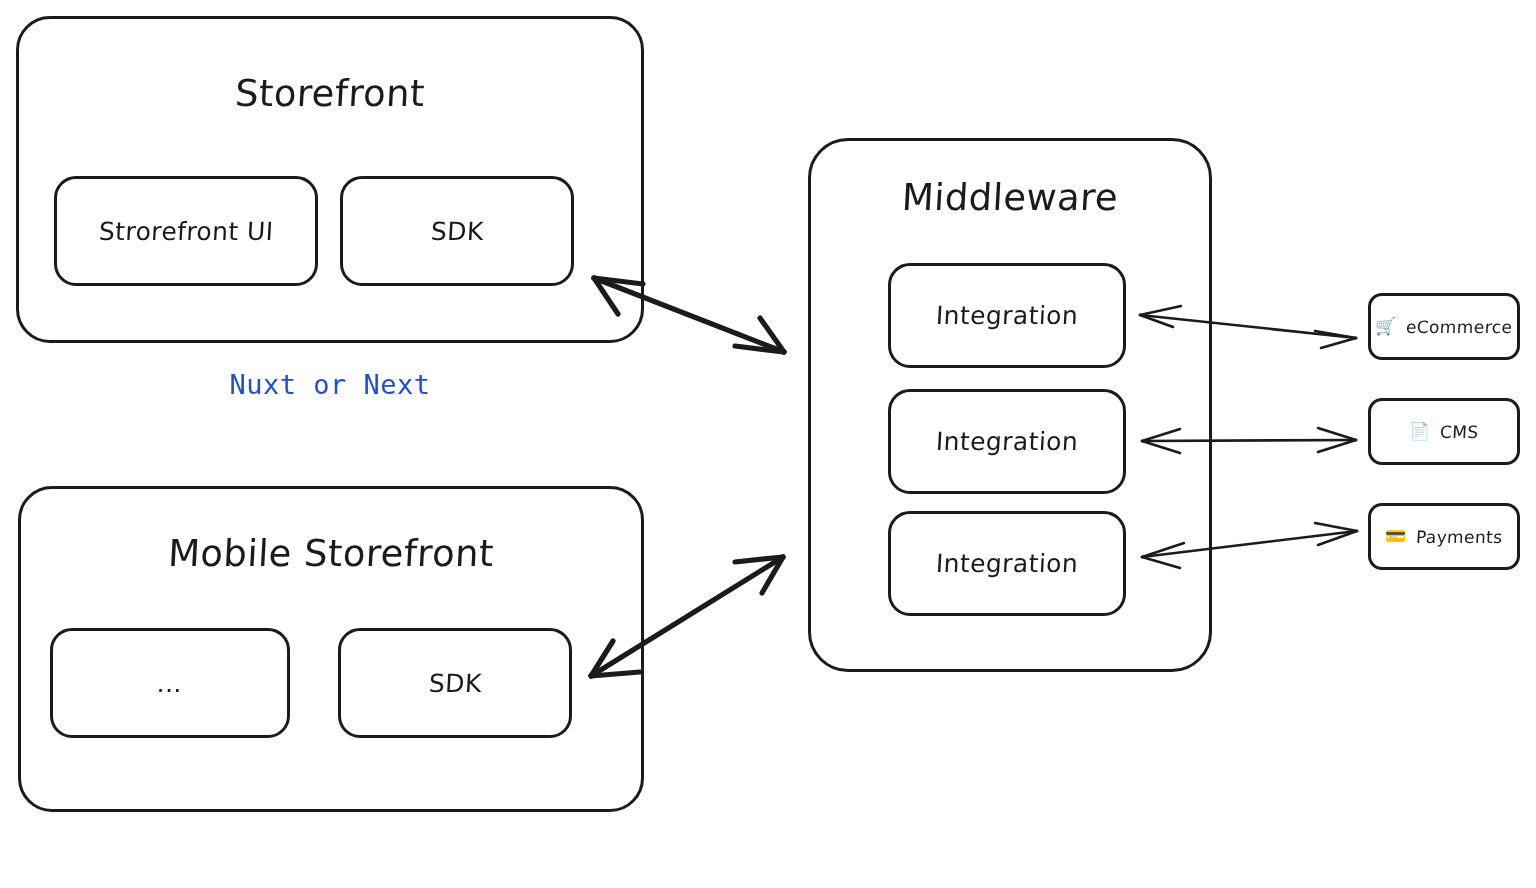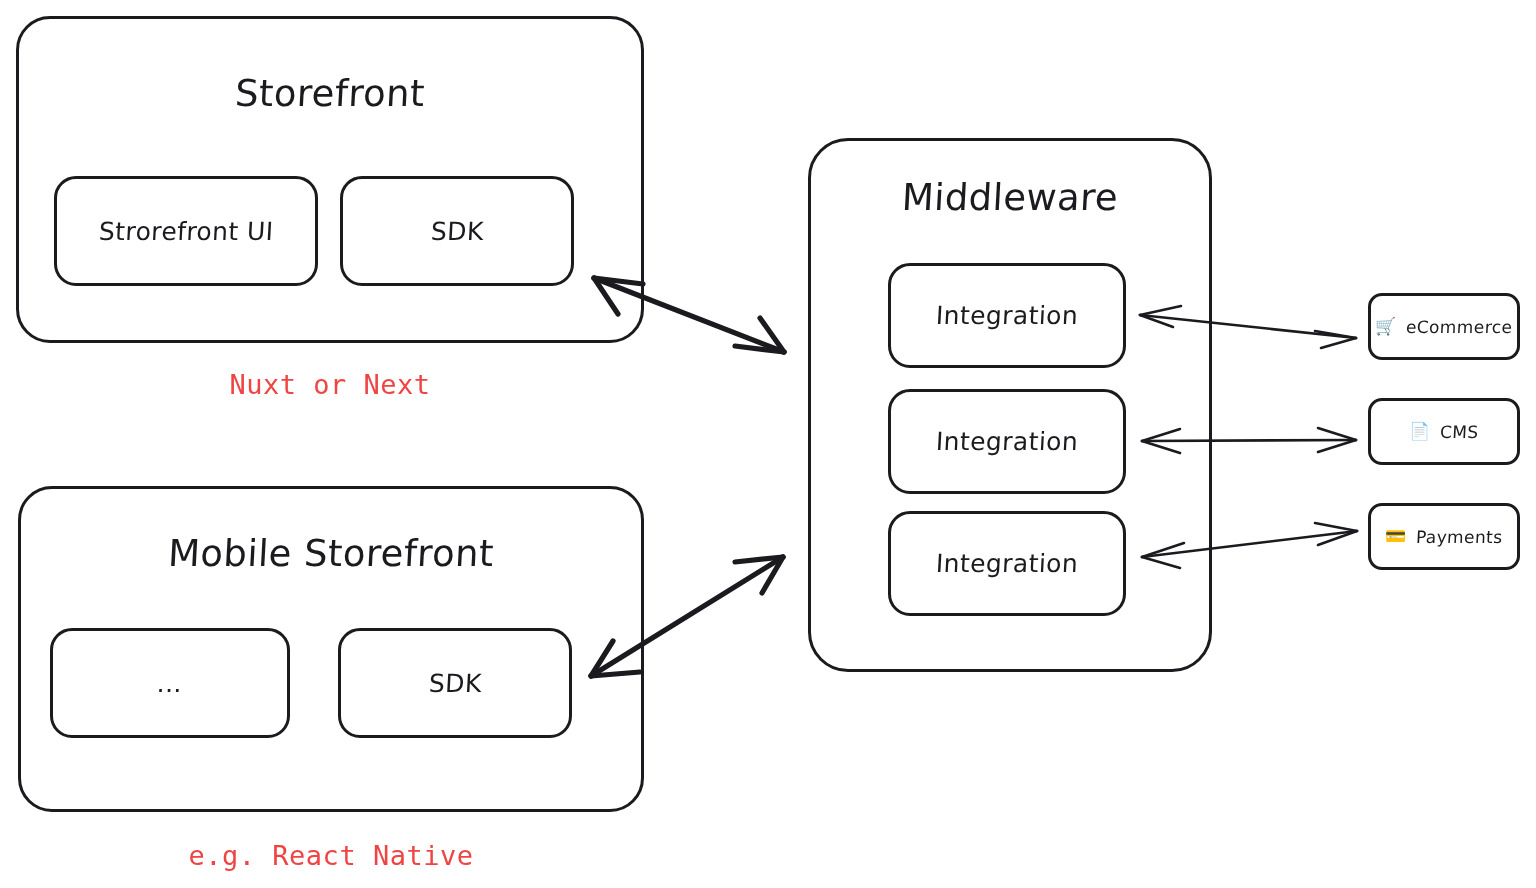--- a/index.html
+++ b/index.html
@@ -70,21 +70,21 @@
   .service-icon {
     font-size: 17px;
     line-height: 1;
   }
 
   
   .caption {
     position: absolute;
     font-family: "DejaVu Sans Mono", monospace;
     font-size: 27px;
-    color: #ef4444;
+    color: #1d4ed8;
     letter-spacing: 0.5px;
     white-space: nowrap;
     text-align: center;
   }
 
   
   #arrows {
     position: absolute;
     left: 0;
     top: 0;
@@ -125,21 +125,20 @@
   <div class="group-title hand" style="left:18px; top:532px; width:626px;">Mobile Storefront</div>
 
   <div class="inner-box" style="left:50px; top:628px; width:240px; height:110px;">
     <span class="inner-label hand">...</span>
   </div>
 
   <div class="inner-box" style="left:338px; top:628px; width:234px; height:110px;">
     <span class="inner-label hand">SDK</span>
   </div>
 
-  <div class="caption" style="left:18px; top:840px; width:626px;">e.g. React Native</div>
 
   <div class="group-box" style="left:808px; top:138px; width:404px; height:534px; border-radius:40px;"></div>
 
   <div class="group-title hand" style="left:808px; top:176px; width:404px;">Middleware</div>
 
   <div class="inner-box" style="left:888px; top:263px; width:238px; height:105px;">
     <span class="inner-label hand">Integration</span>
   </div>
 
   <div class="inner-box" style="left:888px; top:389px; width:238px; height:105px;">

